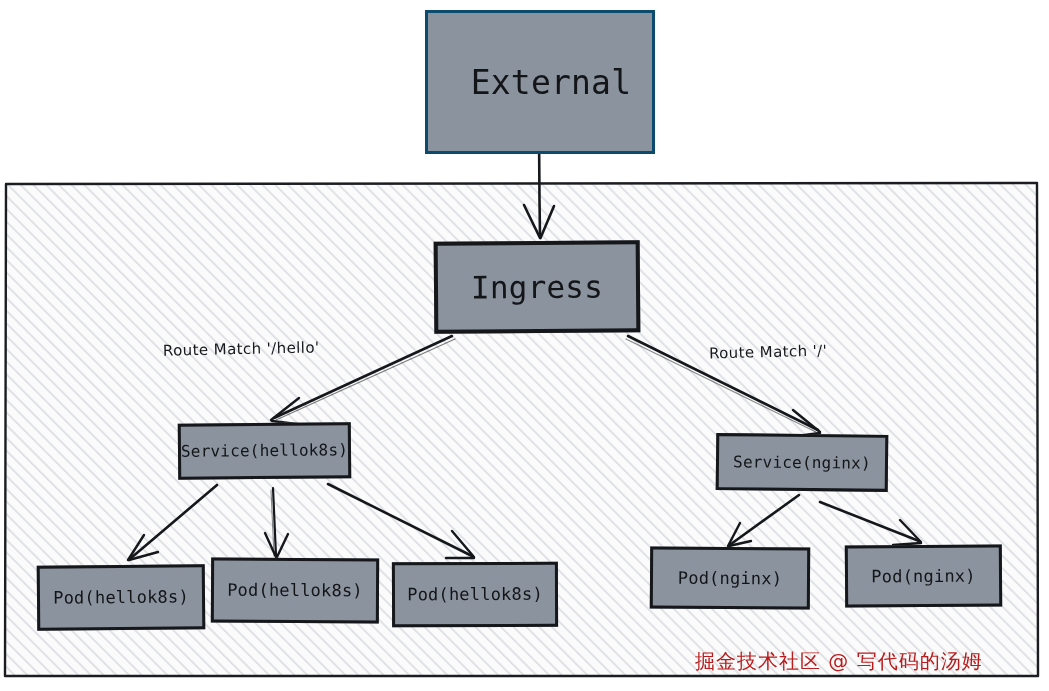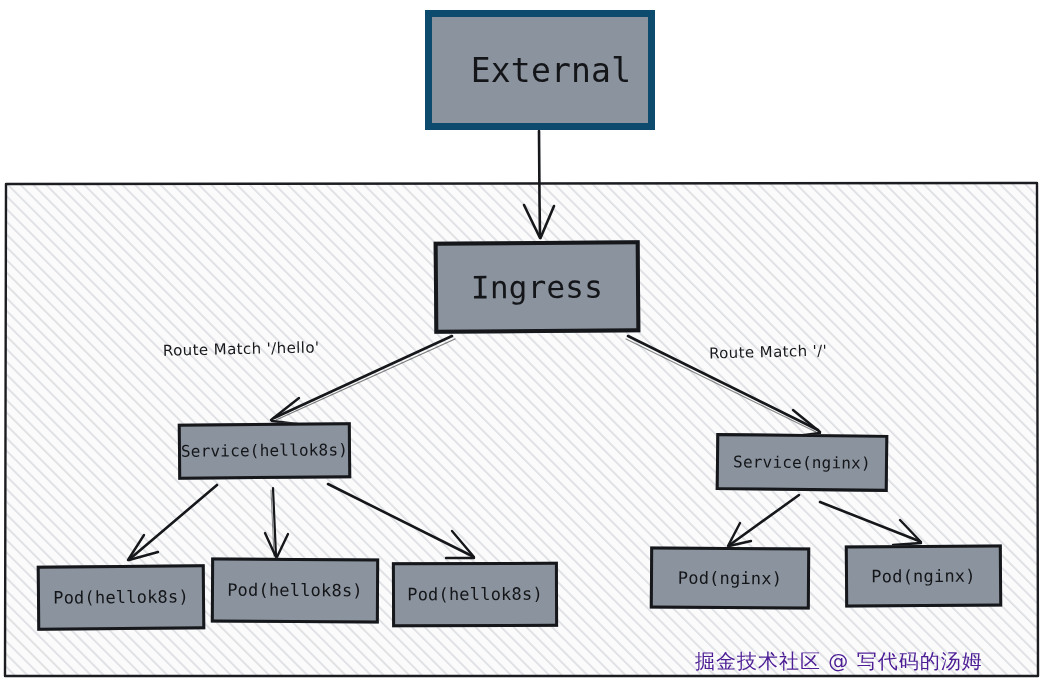--- a/index.html
+++ b/index.html
@@ -42,23 +42,23 @@
     letter-spacing: 0.2px;
     white-space: nowrap;
     user-select: none;
   }
   .node .node-label {
     display: block;
     line-height: 1;
   }
 
   .node-external {
-    left: 425px; top: 10px; width: 230px; height: 120px;
-    background: #8b939e;
-    border: 7px solid #0c4a6e;
+    left: 425px; top: 10px; width: 230px; height: 144px;
+    background: #8b939e;
+    border: 3px solid #0c4a6e;
     font-size: 33px;
     padding-left: 22px;
   }
   .node-ingress {
     left: 434px; top: 241px; width: 206px; height: 92px;
     background: #8b939e;
     border: 4px solid #15171a;
     font-size: 31px;
     transform: rotate(-0.45deg);
   }
@@ -100,21 +100,21 @@
   .edge-label-hello { left: 163px; top: 340px; transform: rotate(-1.2deg); }
   .edge-label-root  { left: 709px; top: 343px; transform: rotate(-1.4deg); }
 
   
   .watermark {
     position: absolute;
     left: 695px;
     top: 648px;
     font-family: "DejaVu Sans", sans-serif;
     font-size: 20px;
-    color: #4c1d95;
+    color: #b91c1c;
     white-space: nowrap;
     user-select: none;
     letter-spacing: 1px;
   }
 </style>
 </head>
 <body>
 
 <div id="stage">
 

